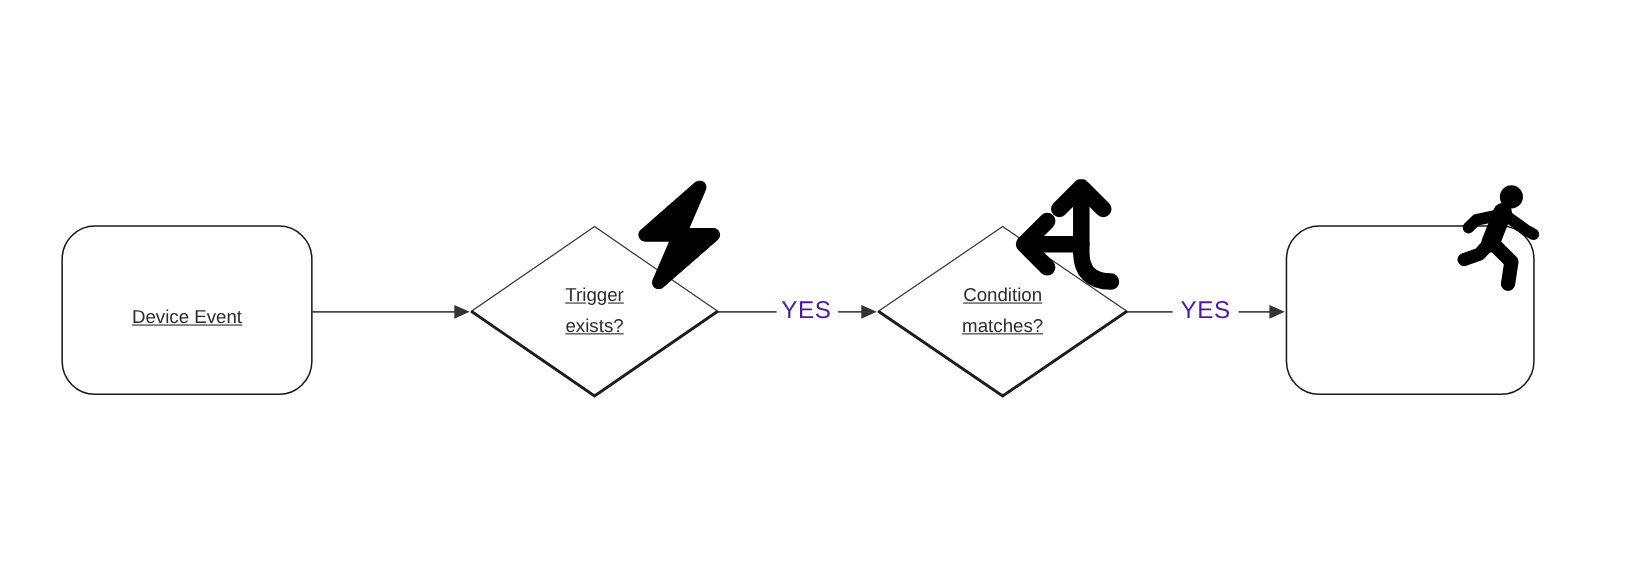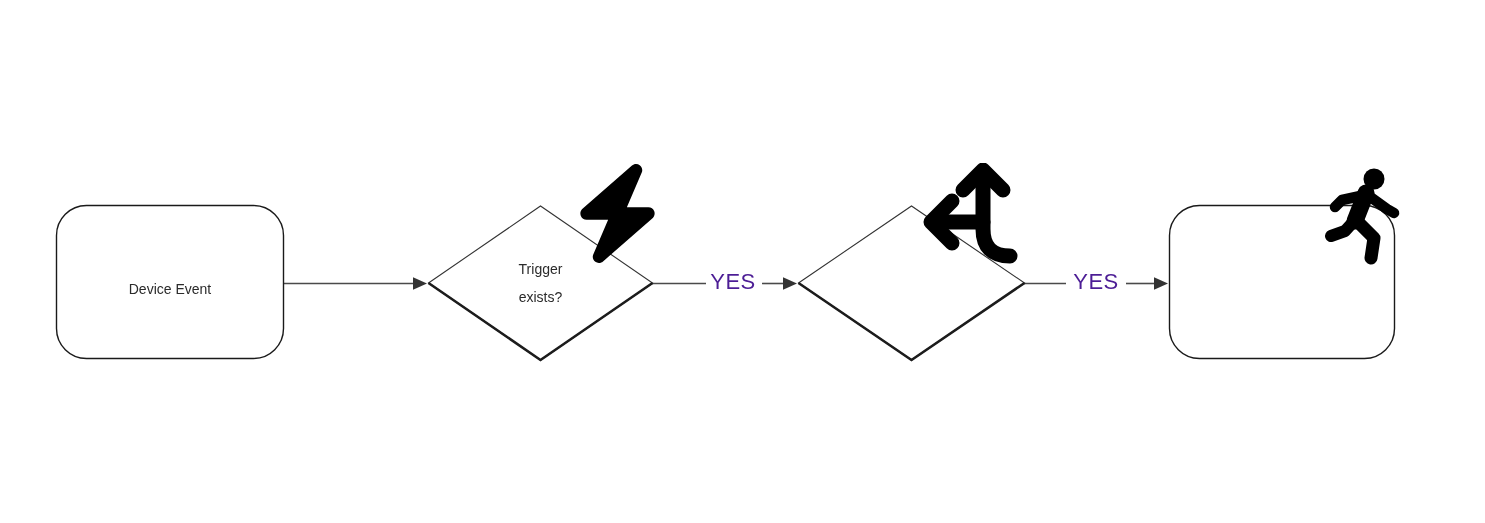--- a/index.html
+++ b/index.html
@@ -12,21 +12,21 @@
   }
   .layer{position:absolute;left:0;top:0;}
   .lbl{
     position:absolute;
     display:flex;flex-direction:column;
     align-items:center;justify-content:center;
     text-align:center;
     color:#2b2b2b;
     pointer-events:none;
   }
-  .node-lbl{font-size:14px;line-height:28px;}
+  .node-lbl{font-size:17px;line-height:28px;text-decoration:underline;}
   .box-lbl{padding-top:7px;}
   .edge-lbl{
     font-size:22px;
     color:#4c1d95;
     letter-spacing:0.5px;
     line-height:22px;
   }
   .icon{position:absolute;}
 </style>
 </head>
@@ -68,20 +68,24 @@
     <rect x="1169.5" y="205.5" width="225" height="153" rx="30" ry="30" fill="#ffffff" stroke="#1a1a1a" stroke-width="1.4"></rect>
   </svg>
 
   <div class="lbl node-lbl box-lbl" style="left:56px;top:205px;width:228px;height:153px;">Device Event</div>
 
   <div class="lbl node-lbl" style="left:462px;top:206px;width:157px;height:154px;">
     <div>Trigger</div>
     <div>exists?</div>
   </div>
 
+  <div class="lbl node-lbl" style="left:833px;top:206px;width:157px;height:154px;">
+    <div>Condition</div>
+    <div>matches?</div>
+  </div>
 
 
   <div class="lbl edge-lbl" style="left:703px;top:261px;width:60px;height:42px;">YES</div>
   <div class="lbl edge-lbl" style="left:1066px;top:261px;width:60px;height:42px;">YES</div>
 
   <svg class="icon" style="left:574px;top:164px;" width="87" height="99" viewBox="0 0 448 512">
     <path fill="#000000" d="M349.4 44.6c5.9-13.7 1.5-29.7-10.6-38.5s-28.6-8-39.9 1.8l-256 224c-10 8.8-13.6 22.9-8.9 35.3S50.7 288 64 288H175.5L98.6 467.4c-5.9 13.7-1.5 29.7 10.6 38.5s28.6 8 39.9-1.8l256-224c10-8.8 13.6-22.9 8.9-35.3s-16.6-20.7-29.9-20.7H272.5L349.4 44.6z"></path>
   </svg>
 
   <svg class="icon" style="left:922px;top:163px;" width="100" height="108" viewBox="0 0 100 108">

